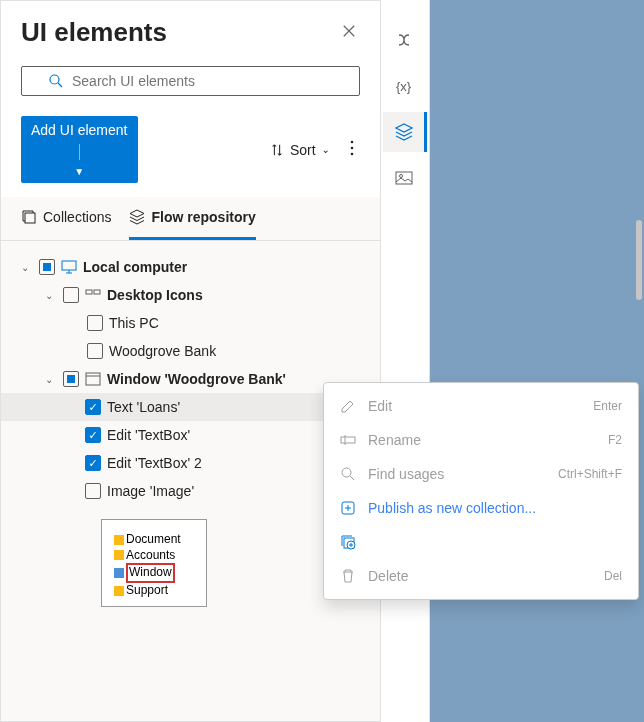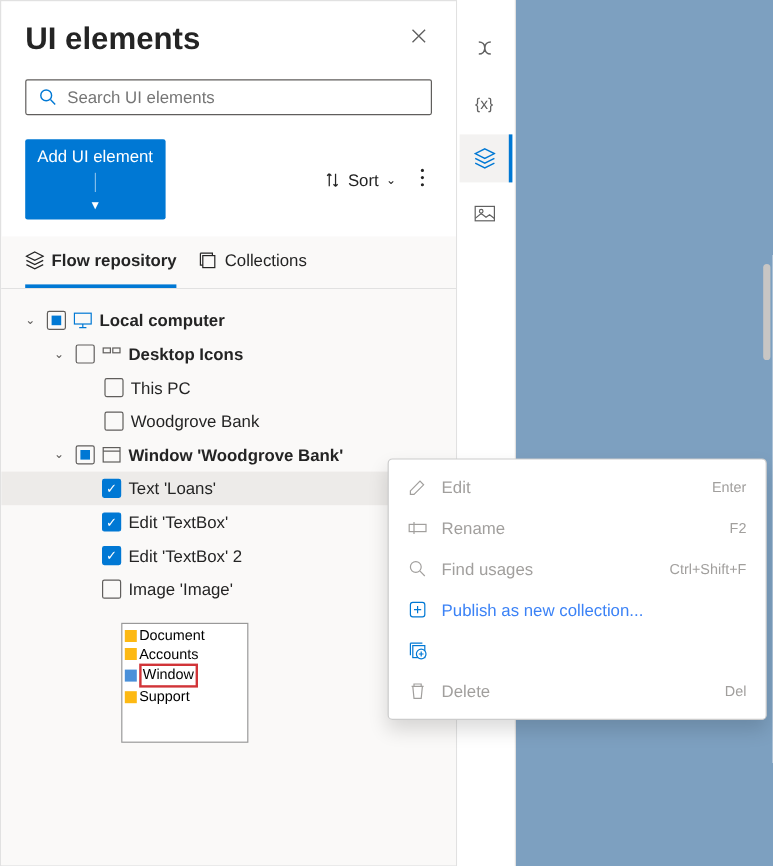--- a/index.html
+++ b/index.html
@@ -3,21 +3,21 @@
   <meta charset="utf-8">
   <style>
     * { margin: 0; padding: 0; box-sizing: border-box; font-family: 'Segoe UI', sans-serif; }
     body { width: 644px; height: 722px; display: flex; background: #fff; overflow: hidden; position: relative; }
     
     .left-panel { width: 381px; height: 100%; border: 1px solid #e1e1e1; background: #fff; display: flex; flex-direction: column; }
     .header { display: flex; align-items: center; justify-content: space-between; padding: 16px 20px 8px; }
     .header h1 { font-size: 26px; font-weight: 600; color: #242424; }
     .close-btn { background: none; border: none; font-size: 16px; color: #616161; cursor: pointer; padding: 4px; }
     
-    .search-box { margin: 10px 20px; border: 1px solid #605e5c; border-radius: 2px; display: flex; align-items: center; padding: 6px 10px; }
+    .search-box { margin: 10px 20px; border: 1px solid #605e5c; border-radius: 2px; display: flex; align-items: center; padding: 6px 26px; }
     .search-box svg { width: 16px; height: 16px; margin-right: 8px; }
     .search-box input { border: none; outline: none; font-size: 14px; flex: 1; color: #605e5c; }
     
     .toolbar { display: flex; align-items: center; padding: 10px 20px 14px; gap: 8px; }
     .add-btn { background: #0078d4; color: #fff; border: none; border-radius: 2px; padding: 6px 10px; font-size: 14px; cursor: pointer; display: flex; align-items: center; gap: 6px; flex-direction: column; }
     .add-btn .divider { width: 1px; height: 16px; background: rgba(255,255,255,0.5); margin: 0 2px; }
     .add-btn .chev { font-size: 10px; }
     .sort-btn { margin-left: auto; background: none; border: none; font-size: 14px; color: #242424; cursor: pointer; display: flex; align-items: center; gap: 6px; padding: 6px; }
     .more-btn { background: none; border: none; cursor: pointer; padding: 6px; color: #242424; }
     
@@ -32,21 +32,21 @@
     .tree-item .chev { width: 12px; display: inline-block; font-size: 10px; color: #605e5c; }
     .tree-item .chk { width: 16px; height: 16px; border: 1px solid #605e5c; border-radius: 2px; display: inline-flex; align-items: center; justify-content: center; flex-shrink: 0; }
     .tree-item .chk.checked { background: #0078d4; border-color: #0078d4; color: #fff; font-size: 11px; }
     .tree-item .chk.partial::after { content: ''; width: 8px; height: 8px; background: #0078d4; }
     .tree-item .ico { width: 16px; height: 16px; display: inline-flex; align-items: center; justify-content: center; color: #0078d4; flex-shrink: 0; }
     .tree-item .lbl { white-space: nowrap; }
     .lvl1 { padding-left: 44px; }
     .lvl2 { padding-left: 68px; }
     .lvl3 { padding-left: 84px; }
     
-    .preview { margin: 14px 20px; width: 106px; height: 100px; border: 1px solid #999; background: #fff; padding: 2px; position: relative; font-size: 12px; line-height: 1.3; }
+    .preview { margin: 14px 20px; width: 106px; height: 88px; border: 1px solid #999; background: #fff; padding: 12px; position: relative; font-size: 12px; line-height: 1.3; }
     .preview .row { display: flex; align-items: center; gap: 2px; }
     .preview .hi { border: 2px solid #d13438; padding: 0 1px; }
     .preview .mini { width: 10px; height: 10px; background: #fdb913; display: inline-block; }
     
     .strip { width: 49px; background: #fff; border-right: 1px solid #e1e1e1; display: flex; flex-direction: column; align-items: center; padding-top: 20px; gap: 6px; }
     .strip-item { width: 44px; height: 40px; display: flex; align-items: center; justify-content: center; cursor: pointer; color: #616161; border-right: 3px solid transparent; }
     .strip-item.active { color: #0078d4; border-right-color: #0078d4; background: #f3f2f1; }
     .strip-item svg { width: 18px; height: 18px; }
     
     .bg-area { flex: 1; background: #7da0c0; }
@@ -99,32 +99,32 @@
     <button class="more-btn">
       <svg width="4" height="16" viewBox="0 0 4 16">
           <circle cx="2" cy="2" r="1.3" fill="currentColor"></circle>
           <circle cx="2" cy="8" r="1.3" fill="currentColor"></circle>
           <circle cx="2" cy="14" r="1.3" fill="currentColor"></circle>
         </svg>
     </button>
   </div>
 
   <div class="tabs">
-    <div class="tab active">
-      <svg viewBox="0 0 16 16">
-          <path d="M8 1l7 3.5L8 8 1 4.5 8 1zM1 8l7 3.5L15 8M1 11.5L8 15l7-3.5" stroke="currentColor" stroke-width="1" fill="none"></path>
-        </svg>
-      <span>Flow repository</span>
-    </div>
     <div class="tab">
       <svg viewBox="0 0 16 16">
           <rect x="4" y="4" width="10" height="10" stroke="currentColor" fill="none"></rect>
           <path d="M2 2h10v2M2 2v10h2" stroke="currentColor" fill="none"></path>
         </svg>
       <span>Collections</span>
+    </div>
+    <div class="tab active">
+      <svg viewBox="0 0 16 16">
+          <path d="M8 1l7 3.5L8 8 1 4.5 8 1zM1 8l7 3.5L15 8M1 11.5L8 15l7-3.5" stroke="currentColor" stroke-width="1" fill="none"></path>
+        </svg>
+      <span>Flow repository</span>
     </div>
   </div>
 
   <div class="tree">
     <div class="tree-item">
       <span class="chev">⌄</span>
       <span class="chk partial"></span>
       <span class="ico">
           <svg width="16" height="16" viewBox="0 0 16 16">
             <rect x="1" y="2" width="14" height="9" stroke="currentColor" fill="none"></rect>

